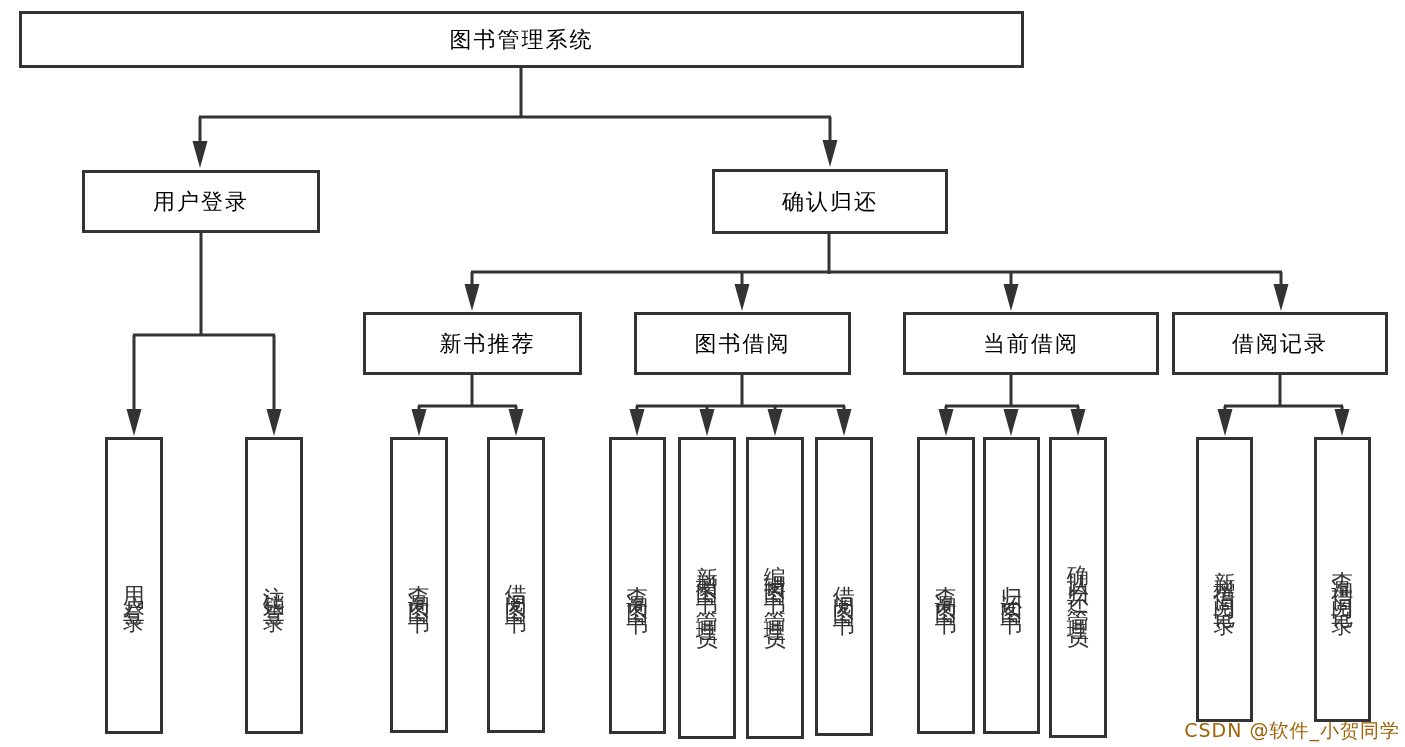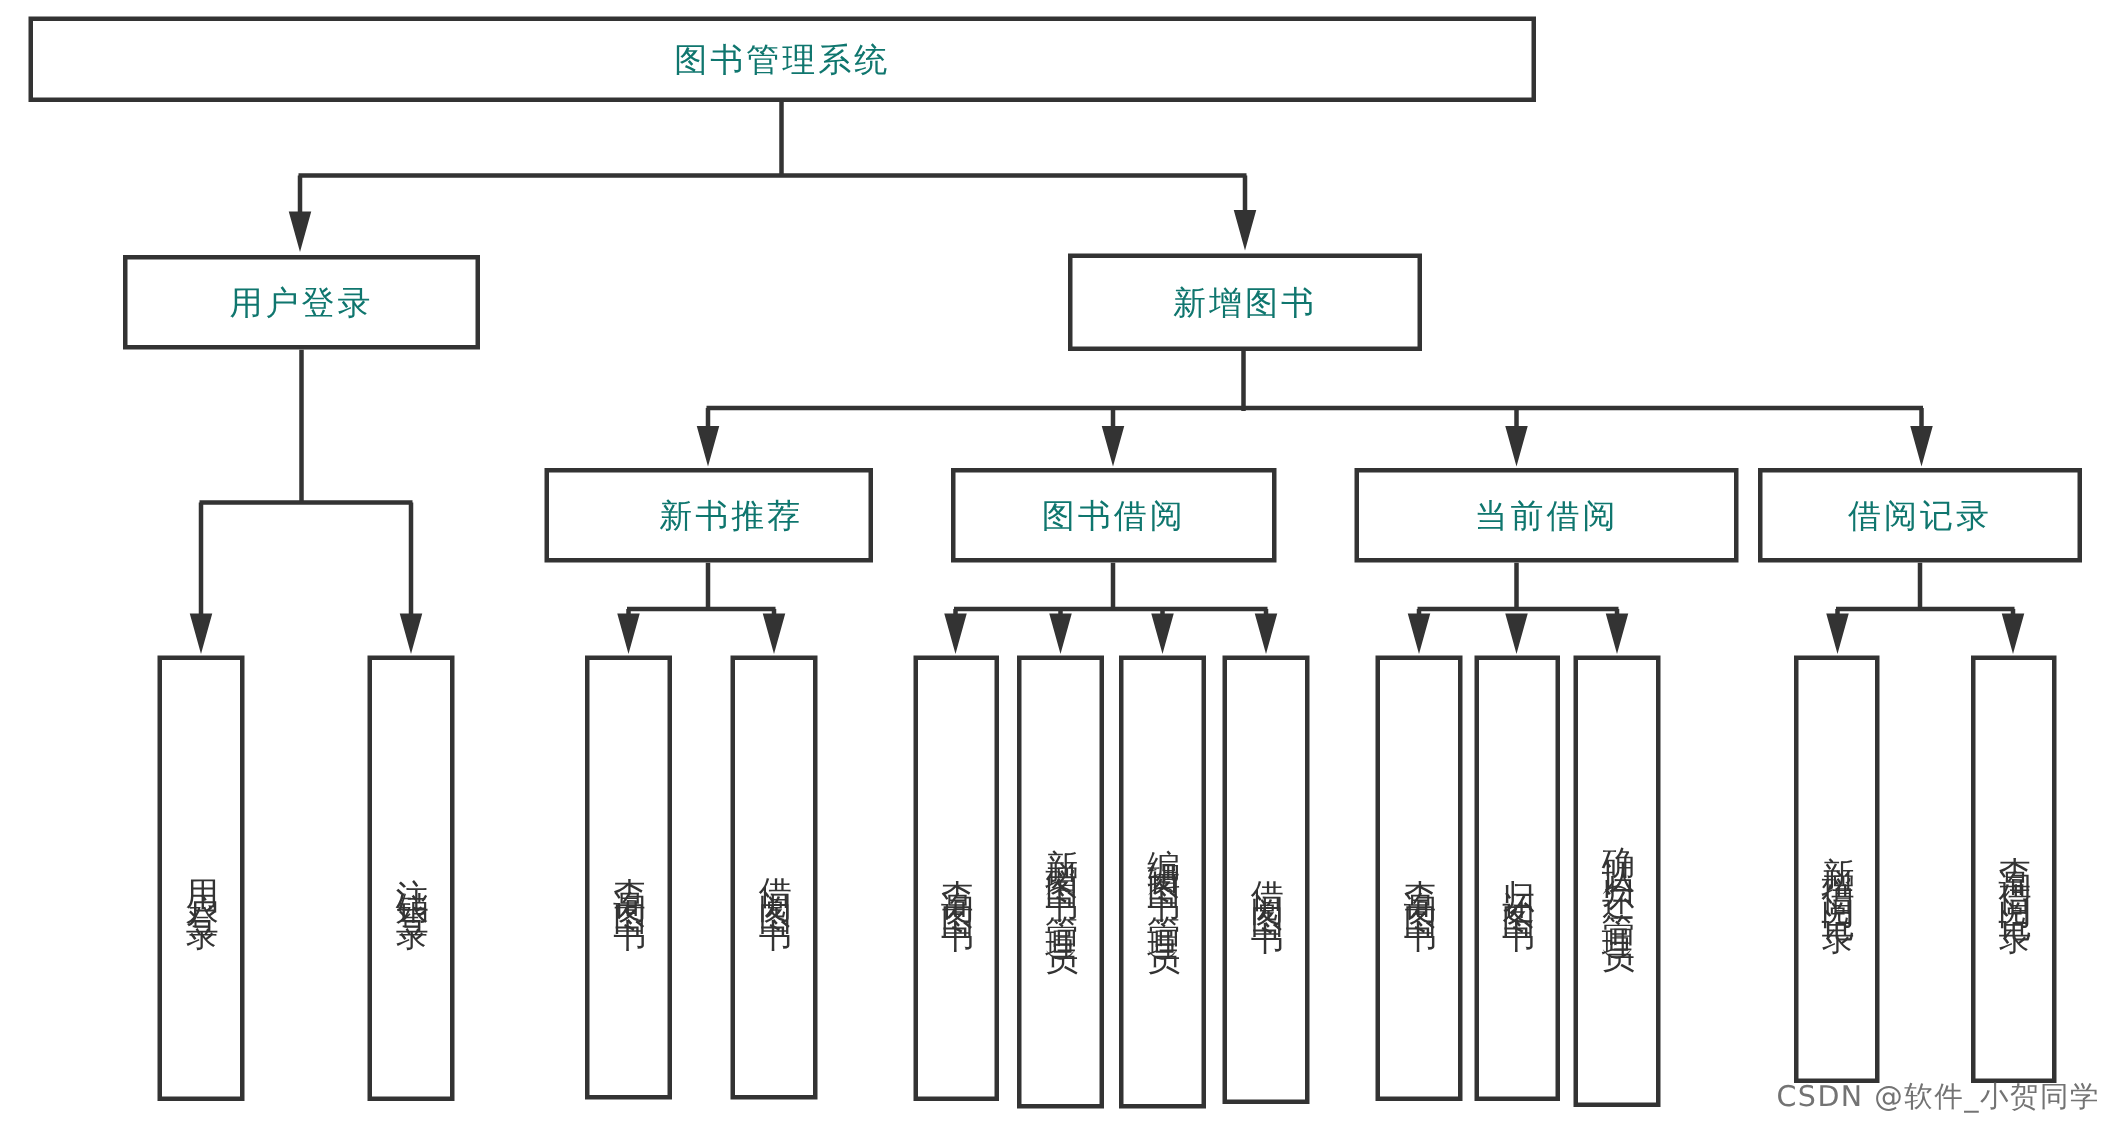--- a/index.html
+++ b/index.html
@@ -4,34 +4,34 @@
 <style>
   html,body{margin:0;padding:0;background:#ffffff;}
   .canvas{
     position:relative;width:1405px;height:747px;background:#ffffff;
     font-family:"DejaVu Sans","Liberation Sans",sans-serif;overflow:hidden;
   }
   .svg-layer{position:absolute;left:0;top:0;width:1405px;height:747px;z-index:1;}
   .box{
     position:absolute;box-sizing:border-box;border:3px solid #333333;background:#ffffff;
     display:flex;align-items:center;justify-content:center;
-    color:#0f766e;font-size:22px;font-weight:500;letter-spacing:2px;z-index:2;
+    color:#000000;font-size:22px;font-weight:500;letter-spacing:2px;z-index:2;
   }
   .leaf{
     position:absolute;box-sizing:border-box;border:3px solid #333333;background:#ffffff;
     display:flex;align-items:center;justify-content:center;
     color:#333333;font-size:22px;font-weight:500;z-index:2;
   }
   .leaf .vtext{
     writing-mode:vertical-rl;text-orientation:mixed;
     letter-spacing:9px;line-height:1.25;letter-spacing:9px;
   }
   .watermark{
     position:absolute;right:5px;top:718px;z-index:3;
-    color:#737373;font-size:19px;letter-spacing:1px;white-space:nowrap;margin-left:25px;
+    color:#a16207;font-size:19px;letter-spacing:1px;white-space:nowrap;margin-left:25px;
   }
 </style>
 </head>
 <body>
 
 <div class="canvas">
 
   <svg class="svg-layer" width="1405" height="747" viewBox="0 0 1405 747" xmlns="http://www.w3.org/2000/svg">
     <path fill="none" stroke="#333333" stroke-width="3" d="
       M521 67 V118
@@ -89,21 +89,21 @@
   </svg>
 
   <div class="box" style="left:19px;top:11px;width:1005px;height:57px;">
     <span>图书管理系统</span>
   </div>
 
   <div class="box" style="left:82px;top:170px;width:238px;height:63px;">
     <span>用户登录</span>
   </div>
   <div class="box" style="left:712px;top:169px;width:236px;height:65px;">
-    <span>新增图书</span>
+    <span>确认归还</span>
   </div>
 
   <div class="box" style="left:363px;top:312px;width:219px;height:63px;padding-left:30px;">
     <span>新书推荐</span>
   </div>
   <div class="box" style="left:634px;top:312px;width:217px;height:63px;align-items:center;">
     <span>图书借阅</span>
   </div>
   <div class="box" style="left:903px;top:312px;width:256px;height:63px;">
     <span>当前借阅</span>

